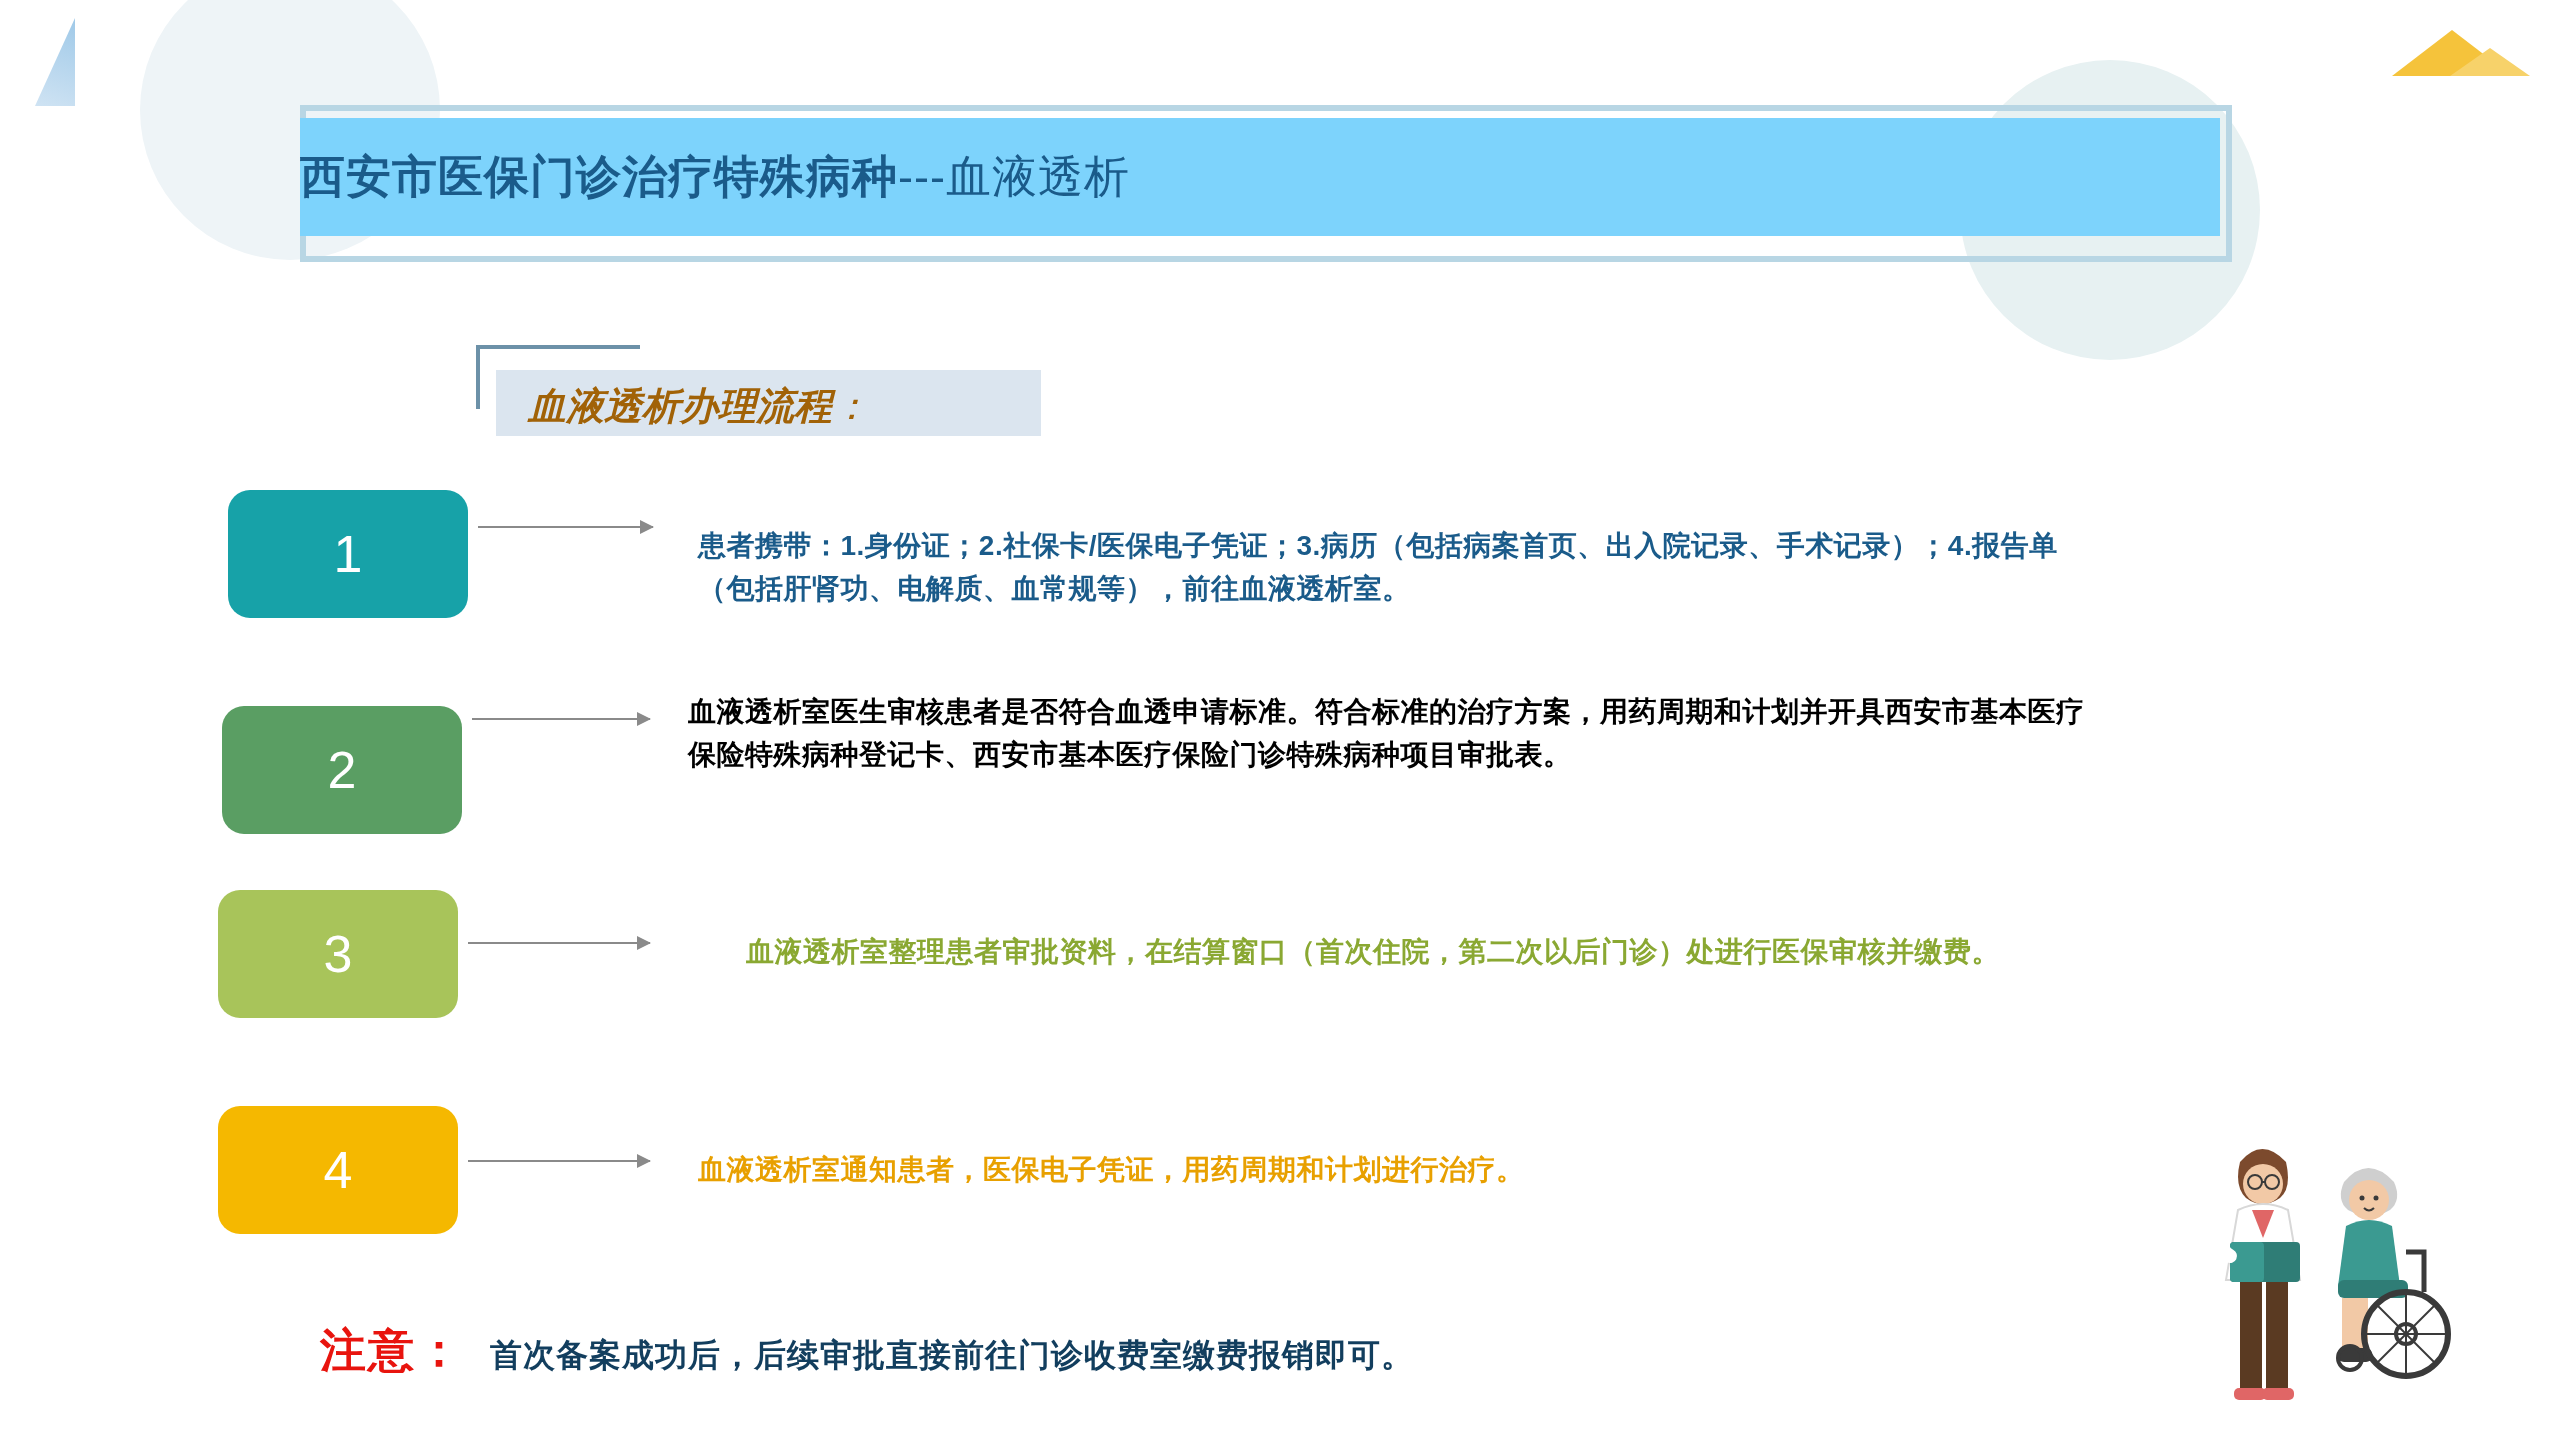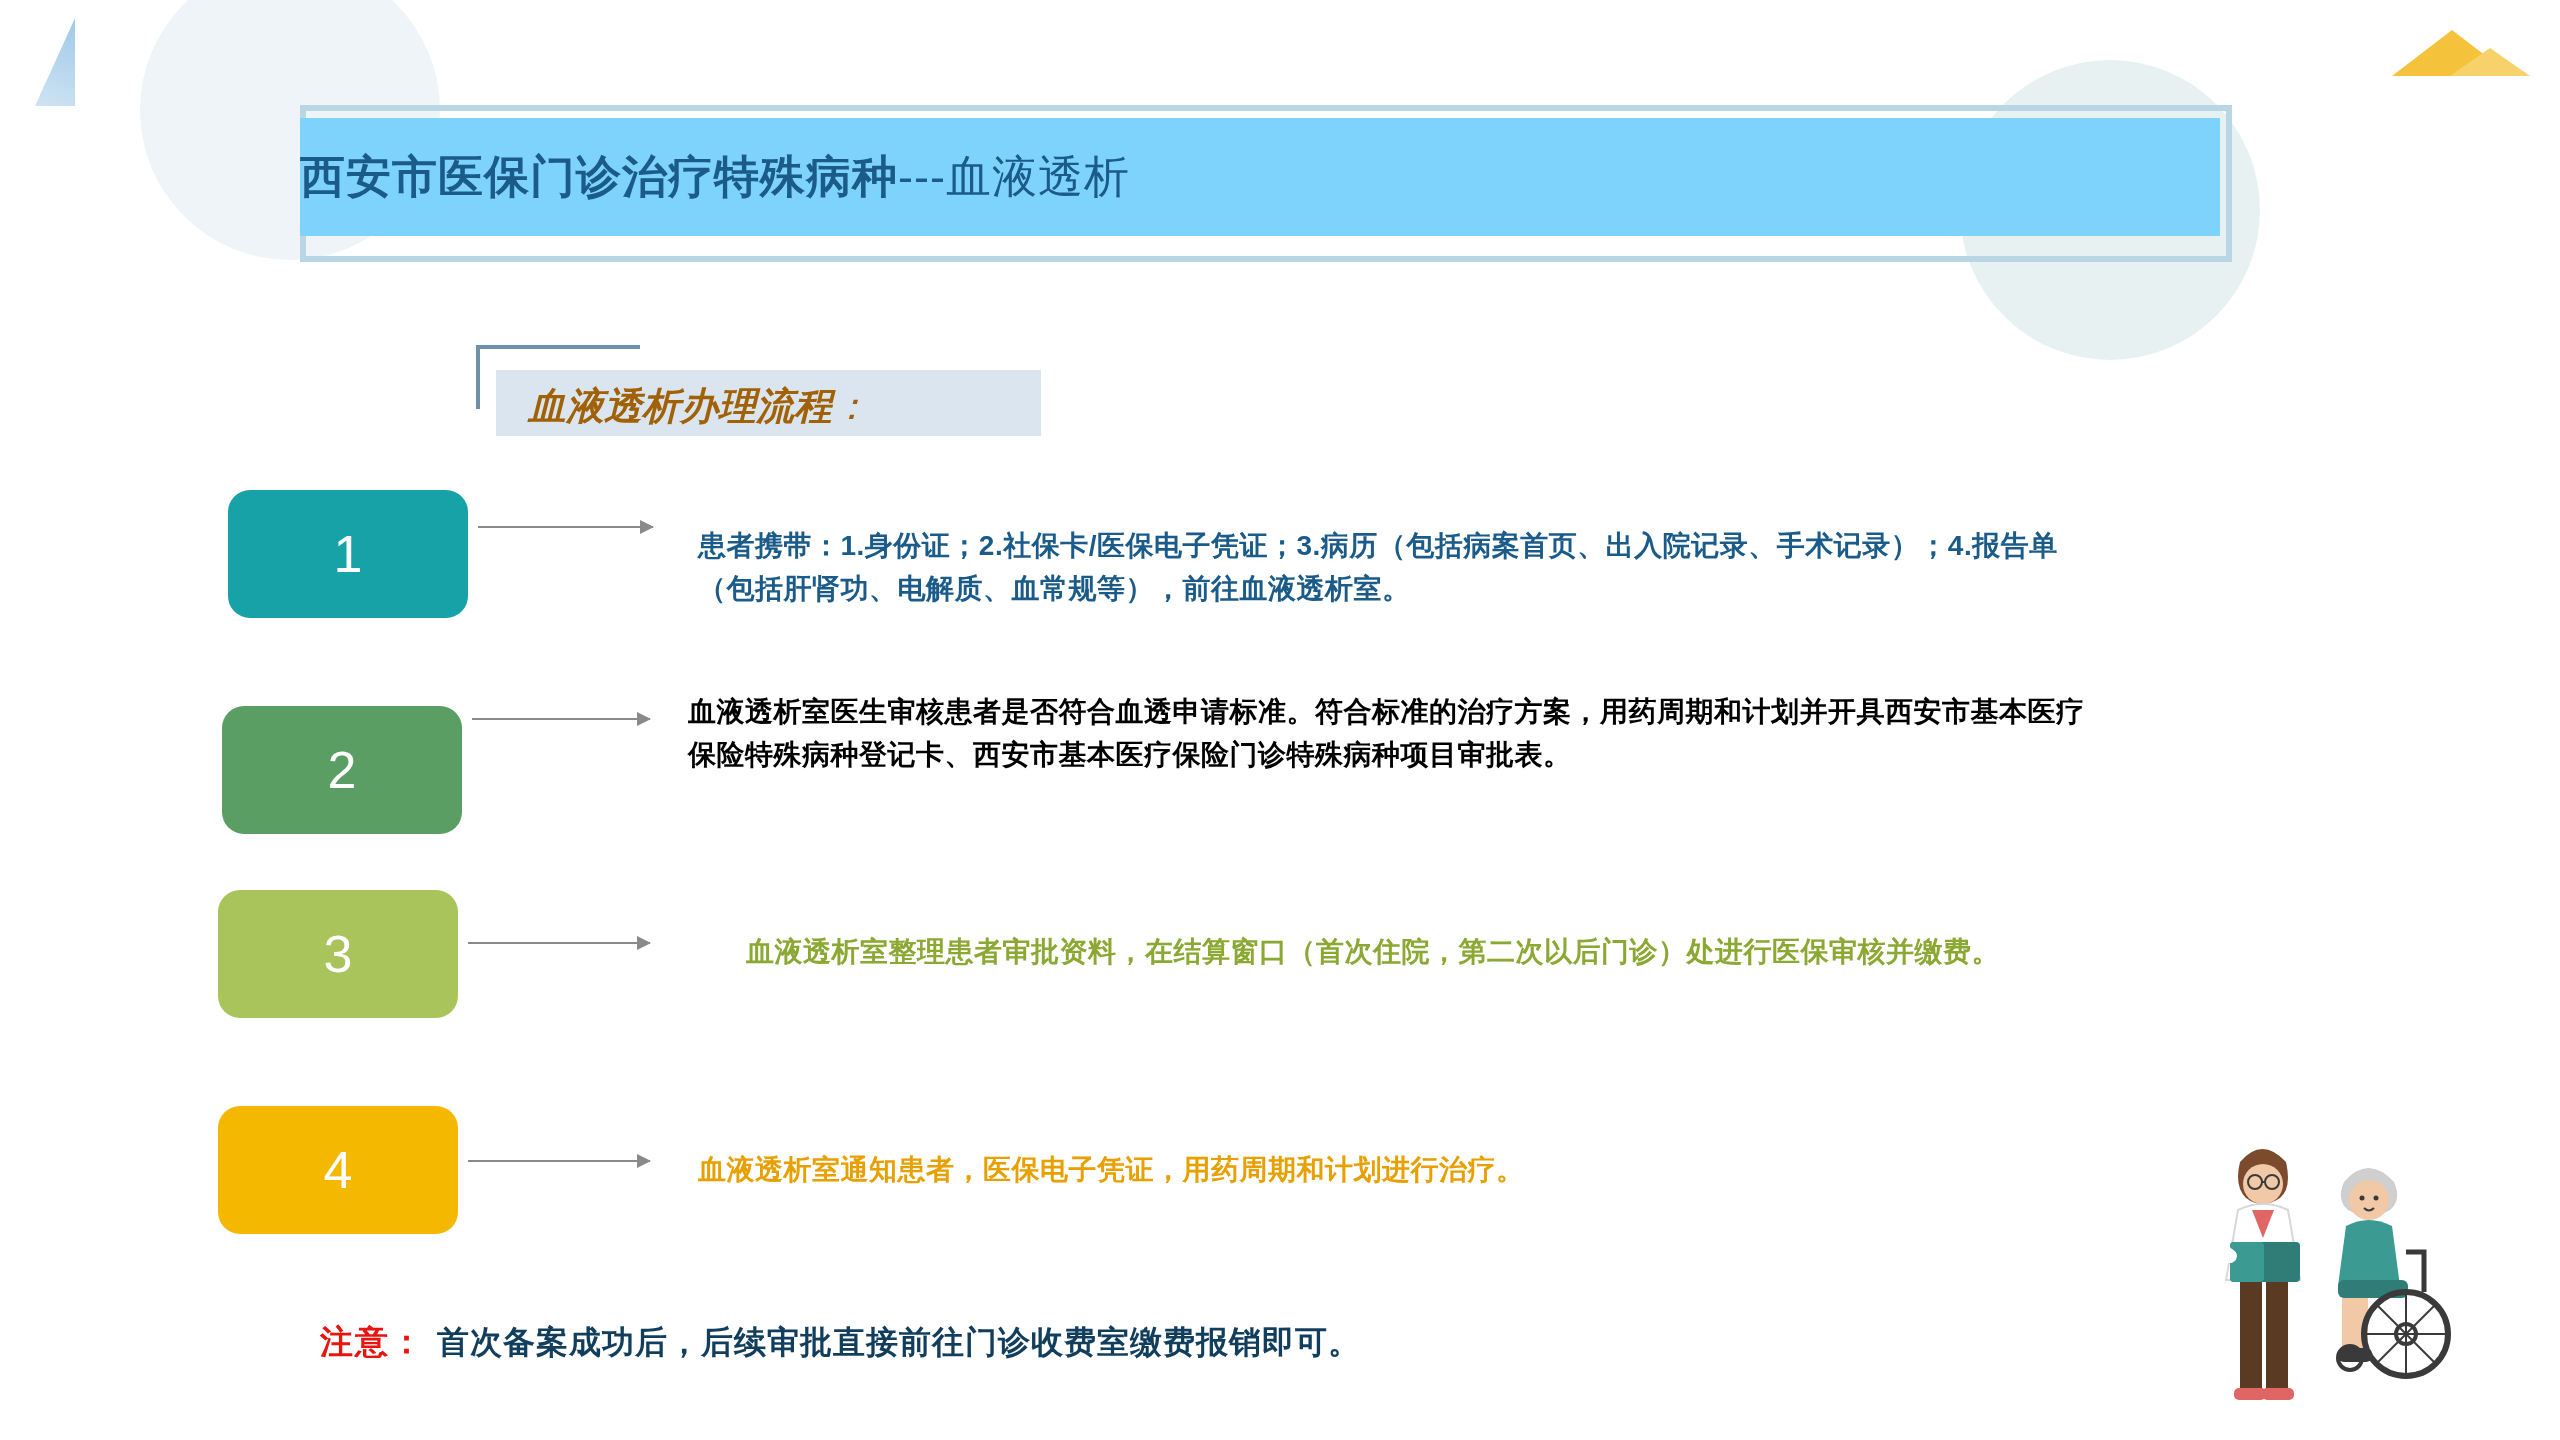--- a/index.html
+++ b/index.html
@@ -180,30 +180,30 @@
   
   .note {
     position: absolute;
     left: 320px;
     top: 1320px;
     z-index: 3;
     display: flex;
     align-items: baseline;
   }
   .note-label {
-    font-size: 33px;
+    font-size: 46px;
     font-weight: bold;
     color: #e8140e;
     letter-spacing: 2px;
   }
   .note-text {
     font-size: 32px;
     font-weight: bold;
     color: #123e5e;
-    margin-left: 12px;
+    margin-left: 26px;
     letter-spacing: 1px;
   }
 
   
   .illustration {
     position: absolute;
     right: 30px;
     bottom: 8px;
     width: 330px;
     height: 340px;

